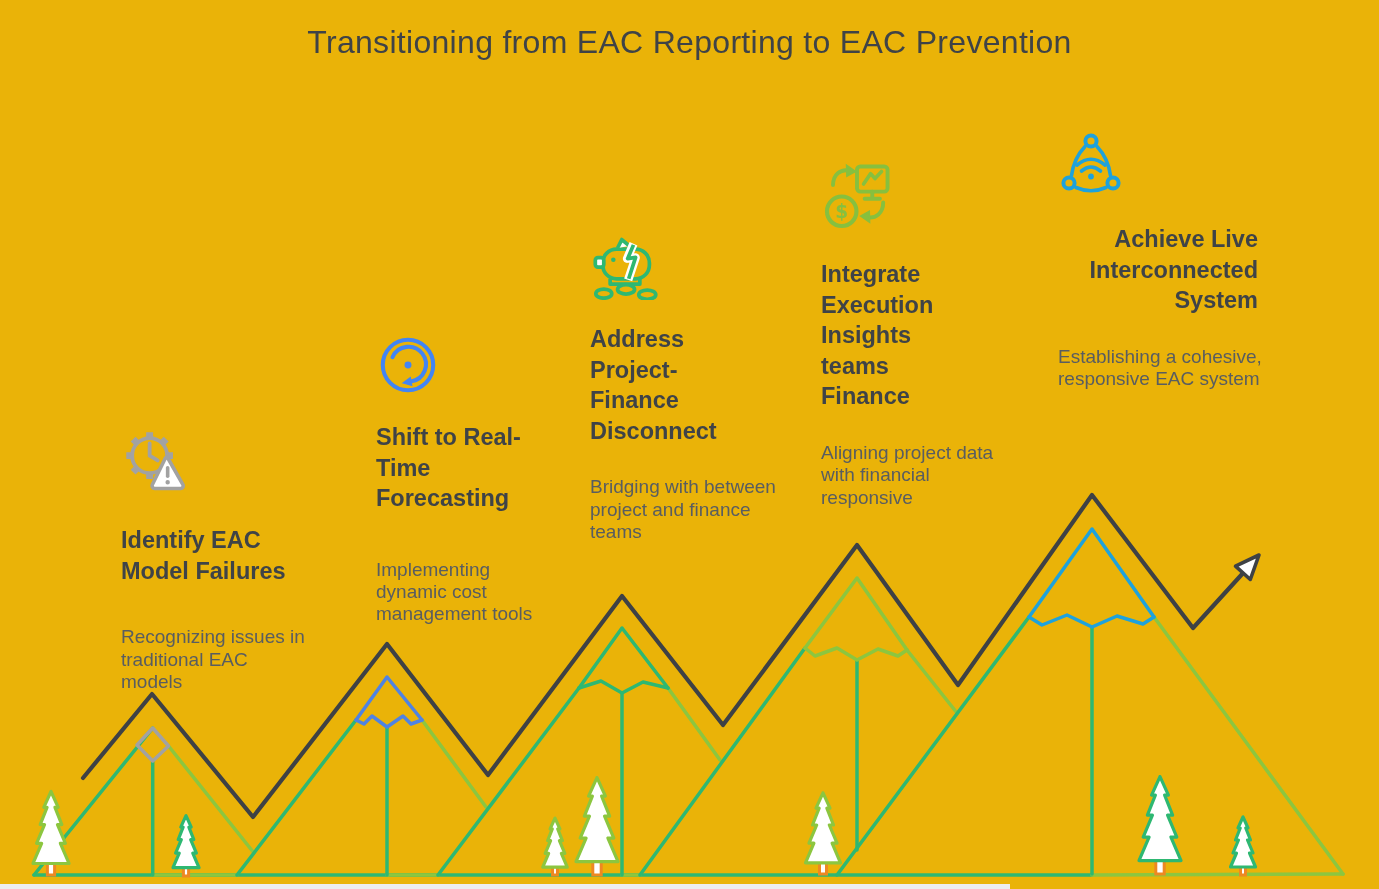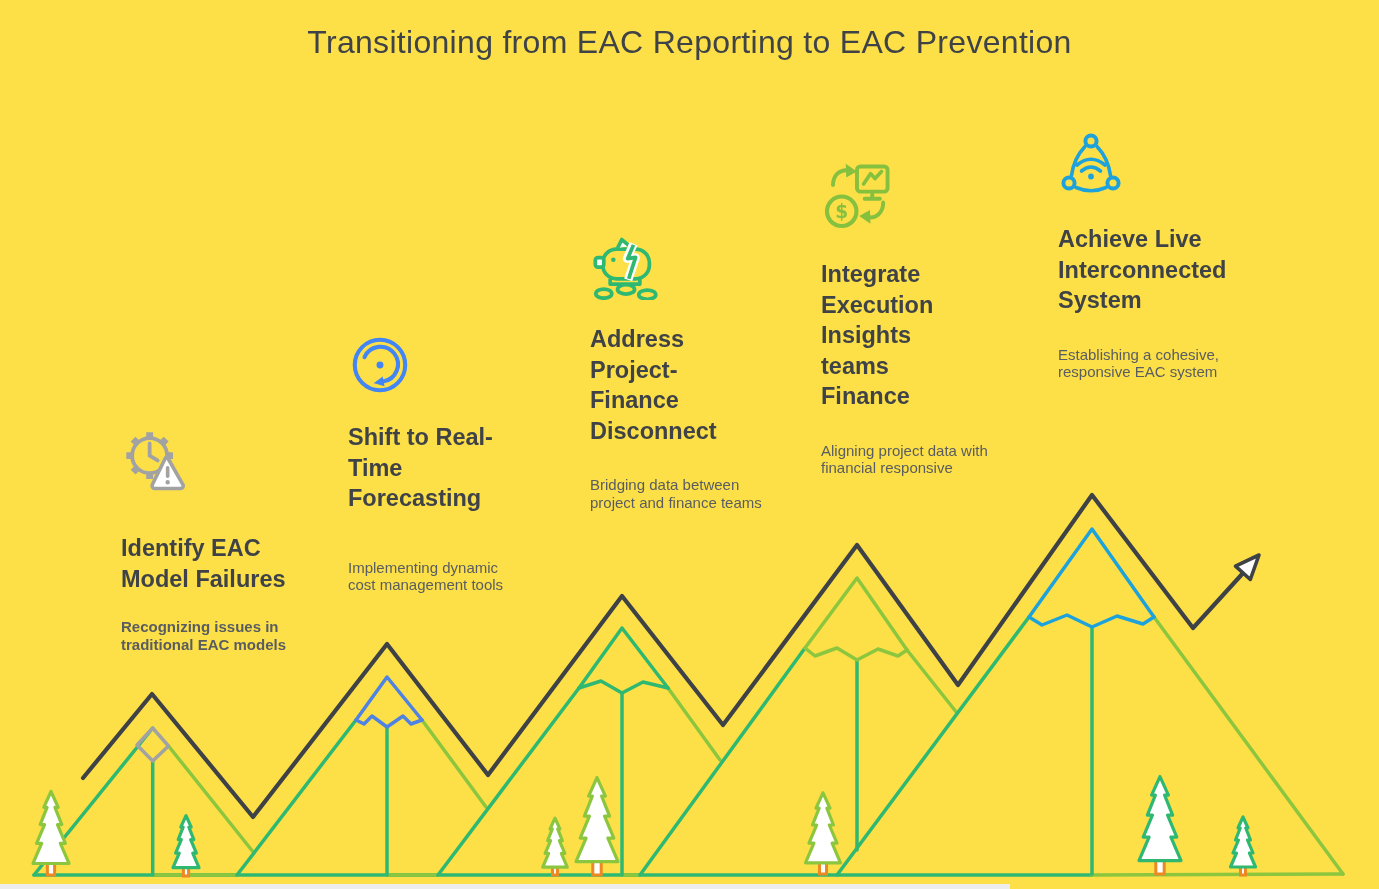--- a/index.html
+++ b/index.html
@@ -1,30 +1,30 @@
 <!DOCTYPE html>
 <html><head>
 <meta charset="utf-8">
 <style>
   html,body{margin:0;padding:0;background:#ffffff;}
   #canvas{
-    position:relative;width:1379px;height:889px;overflow:hidden;background:#fde047;
+    position:relative;width:1379px;height:889px;overflow:hidden;background:#eab308;
     font-family:"Liberation Sans", sans-serif;
   }
   .page-title{
     position:absolute;top:24px;left:0;width:1379px;text-align:center;
     font-size:32px;font-weight:400;color:#3f4347;letter-spacing:.3px;margin:0;
   }
   .stage{position:absolute;}
   .stage .icon{display:block;}
   .stage-title{
     margin:0;font-size:23.5px;font-weight:700;color:#3f4347;line-height:1.3;
   }
   .stage-desc{
-    margin:0;font-size:15px;font-weight:400;color:#595d61;line-height:1.18;
+    margin:0;font-size:19px;font-weight:400;color:#595d61;line-height:1.18;
   }
   #scene{position:absolute;left:0;top:0;}
 </style>
 </head>
 <body>
 
 <div id="canvas">
 
   <h1 class="page-title">Transitioning from EAC Reporting to EAC Prevention</h1>
 
@@ -115,25 +115,25 @@
         <g stroke-width="6.5">
           <path d="M 43,27 L 49,27 M 38.3,38.3 L 42.6,42.6 M 27,43 L 27,49 M 15.7,38.3 L 11.4,42.6 M 11,27 L 5,27 M 15.7,15.7 L 11.4,11.4 M 27,11 L 27,5 M 38.3,15.7 L 42.6,11.4"></path>
         </g>
         <circle cx="27" cy="27" r="16.5" stroke-width="3.6"></circle>
         <path d="M 27,27 L 27,15.5 M 27,27 L 34.5,31.5" stroke-width="3.6" stroke-linecap="round"></path>
         <path d="M 44,29 L 58.5,54.5 A 2.5,2.5 0 0 1 56.3,58 L 31.7,58 A 2.5,2.5 0 0 1 29.5,54.5 L 42,29 A 2.3,2.3 0 0 1 44,29 Z" fill="#ffffff" stroke-width="3.4" stroke-linejoin="round"></path>
         <path d="M 44,38.5 L 44,46.5" stroke-width="3.4" stroke-linecap="round"></path>
         <circle cx="44" cy="52" r="1.1" fill="#a2a2a2" stroke-width="2"></circle>
       </svg>
     </span>
-    <h3 class="stage-title" style="width:182px;margin-top:32px;">Identify EAC Model Failures</h3>
-    <p class="stage-desc" style="width:190px;margin-top:24px;font-weight:bold;">Recognizing issues in traditional EAC models</p>
+    <h3 class="stage-title" style="width:182px;margin-top:24px;">Identify EAC Model Failures</h3>
+    <p class="stage-desc" style="width:190px;margin-top:40px;">Recognizing issues in traditional EAC models</p>
   </div>
 
-  <div class="stage" style="left:348px;top:333px;">
+  <div class="stage" style="left:376px;top:333px;">
     <span class="icon">
       <svg width="64" height="64" viewBox="0 0 66 66" fill="none" stroke="#4285f4">
         <circle cx="33" cy="33" r="26" stroke-width="4.2"></circle>
         <path d="M 17,25 A 18,18 0 1 1 36,50" stroke-width="4.2" stroke-linecap="round"></path>
         <path d="M 28.1,51.4 L 36.7,53.9 L 35.3,46.1 Z" fill="#4285f4" stroke-width="1.5"></path>
         <circle cx="33" cy="33" r="3.6" fill="#4285f4" stroke="none"></circle>
       </svg>
     </span>
     <h3 class="stage-title" style="width:185px;margin-top:21px;">Shift to Real-Time Forecasting</h3>
     <p class="stage-desc" style="width:165px;margin-top:45px;">Implementing dynamic cost management tools</p>
@@ -148,21 +148,21 @@
         <circle cx="22" cy="28" r="1.4" fill="#2eb872" stroke-width="1.5"></circle>
         <path d="M 41,13 L 35,27 L 43,26 L 36,47" stroke="#ffffff" stroke-width="8" stroke-linejoin="round"></path>
         <path d="M 41,14 L 35.5,27 L 43,25.8 L 36.5,46" stroke-width="3.5" stroke-linejoin="round"></path>
         <path d="M 19,46 L 19,51 L 47,51 L 47,46" stroke-width="3.5" stroke-linejoin="round"></path>
         <ellipse cx="13" cy="60" rx="7.5" ry="4.3" stroke-width="3.5"></ellipse>
         <ellipse cx="34" cy="56" rx="8" ry="4.4" stroke-width="3.5"></ellipse>
         <ellipse cx="54" cy="61" rx="8" ry="4.4" stroke-width="3.5"></ellipse>
       </svg>
     </span>
     <h3 class="stage-title" style="width:135px;margin-top:20px;">Address Project-Finance Disconnect</h3>
-    <p class="stage-desc" style="width:195px;margin-top:30px;">Bridging data between project and finance teams</p>
+    <p class="stage-desc" style="width:195px;margin-top:30px;">Bridging with between project and finance teams</p>
   </div>
 
   <div class="stage" style="left:821px;top:160px;">
     <span class="icon">
       <svg width="72" height="72" viewBox="0 0 66 66" fill="none" stroke="#86c03f">
         <rect x="33" y="6" width="28" height="23" rx="3" stroke-width="3.6"></rect>
         <path d="M 39,22 L 45.5,12.5 L 49.5,17 L 55.5,10.5" stroke-width="3.3" stroke-linecap="round" stroke-linejoin="round"></path>
         <path d="M 47,29 L 47,35 M 40,35.5 L 54,35.5" stroke-width="3.6" stroke-linecap="round"></path>
         <path d="M 11,23 C 11,13 18,8.5 25,9.5" stroke-width="3.6" stroke-linecap="round"></path>
         <path d="M 31.5,10.5 L 23.5,5 L 23.8,14.8 Z" fill="#86c03f" stroke-width="1.5"></path>
@@ -183,17 +183,17 @@
         <circle cx="11" cy="53" r="5.6" stroke-width="4"></circle>
         <circle cx="55" cy="53" r="5.6" stroke-width="4"></circle>
         <path d="M 27,16.5 Q 16,28 13.5,45.5" stroke-width="3.6" stroke-linecap="round"></path>
         <path d="M 39,16.5 Q 50,28 52.5,45.5" stroke-width="3.6" stroke-linecap="round"></path>
         <path d="M 18,57.5 Q 33,64 48,57.5" stroke-width="3.6" stroke-linecap="round"></path>
         <path d="M 23.5,41 Q 33,33 42.5,41" stroke-width="3.6" stroke-linecap="round"></path>
         <path d="M 19,35 Q 33,23.5 47,35" stroke-width="3.6" stroke-linecap="round"></path>
         <circle cx="33" cy="46.5" r="2.9" fill="#1ea2dc" stroke="none"></circle>
       </svg>
     </span>
-    <h3 class="stage-title" style="width:200px;margin-top:24px;">Achieve Live Interconnected System</h3>
+    <h3 class="stage-title" style="width:200px;margin-top:24px;text-align:right;">Achieve Live Interconnected System</h3>
     <p class="stage-desc" style="width:210px;margin-top:30px;">Establishing a cohesive, responsive EAC system</p>
   </div>
 
 </div>
 
 </body></html>

